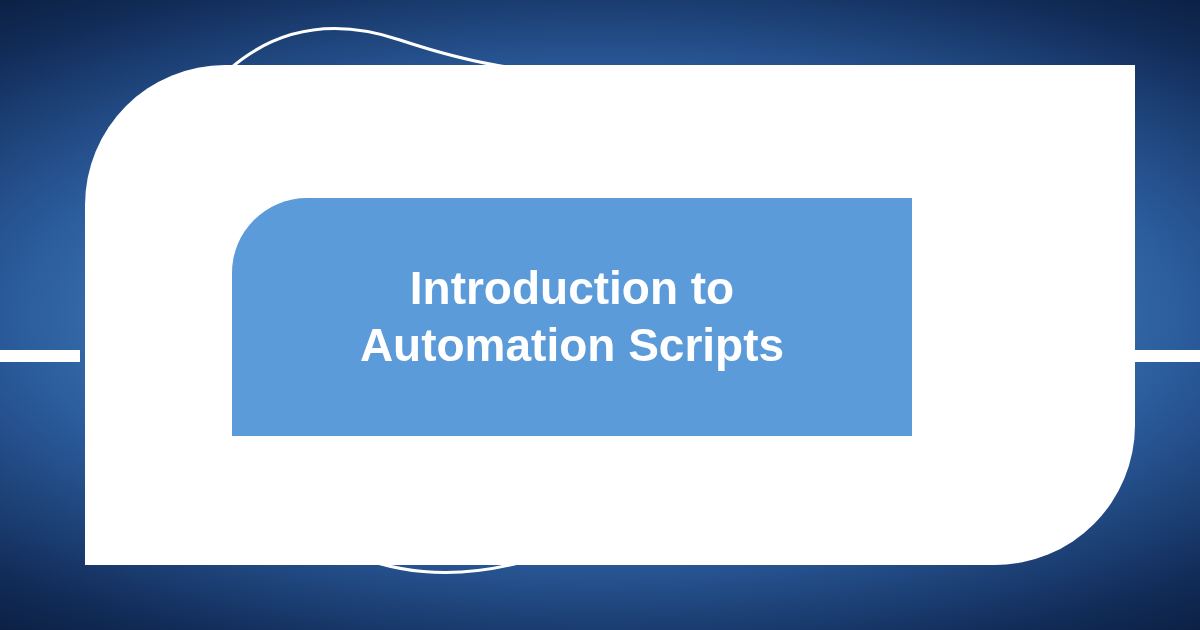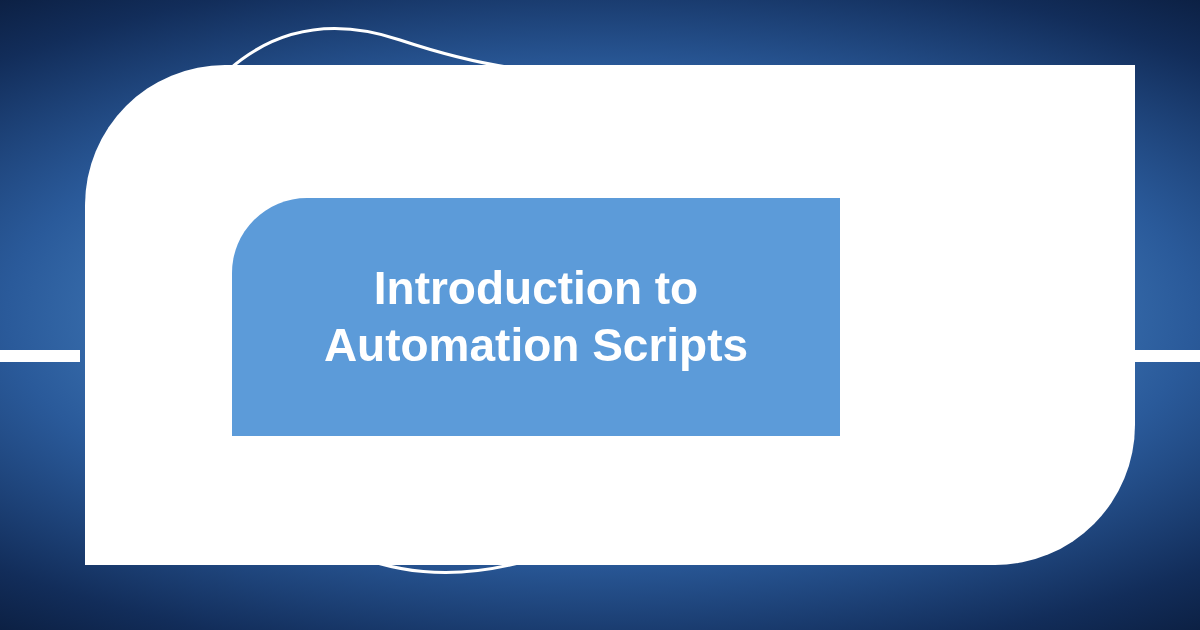--- a/index.html
+++ b/index.html
@@ -57,21 +57,21 @@
       width: 1050px;
       height: 500px;
       background: white;
       border-top-left-radius: 140px;
       border-bottom-right-radius: 140px;
     }
     .inner-card {
       position: absolute;
       left: 232px;
       top: 198px;
-      width: 608px;
+      width: 680px;
       height: 238px;
       background: #5c9bd9;
       border-top-left-radius: 75px;
       display: flex;
       align-items: center;
       justify-content: center;
       padding: 0 50px;
     }
     .title {
       color: white;

